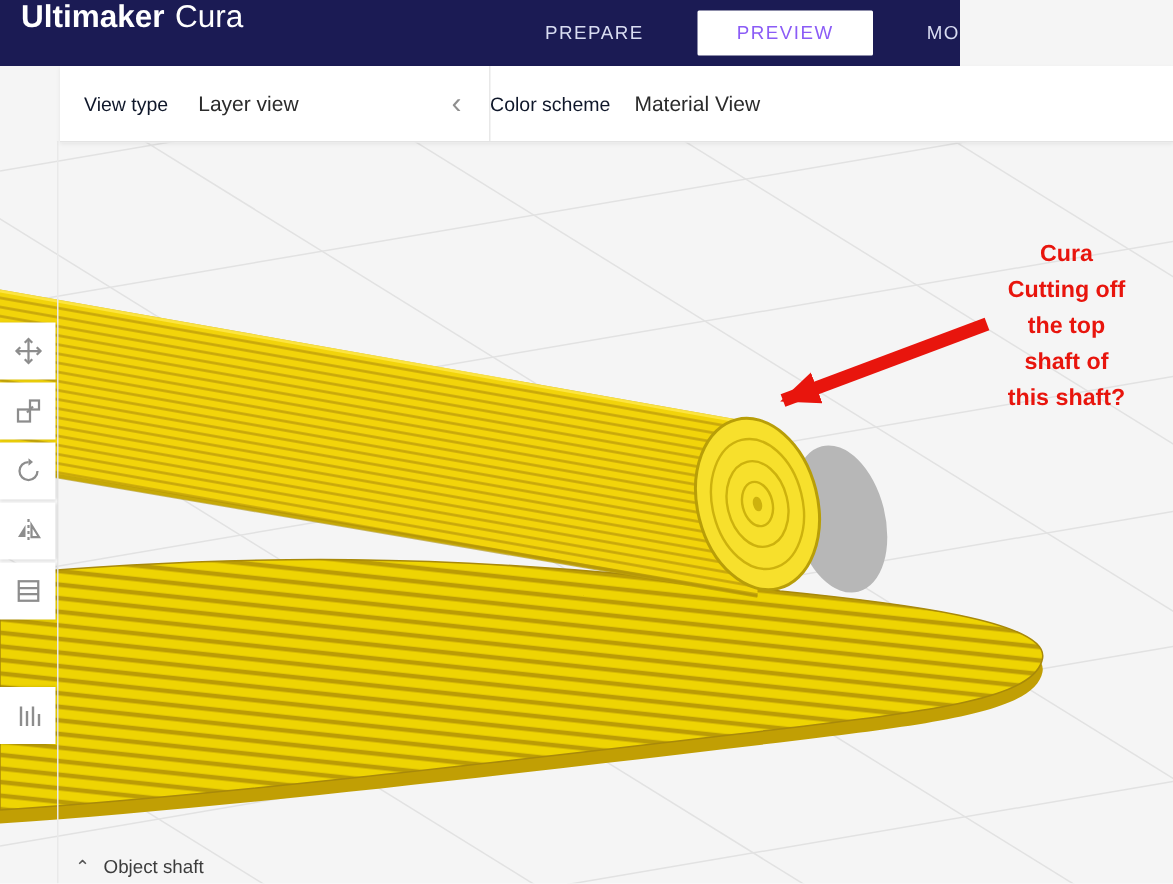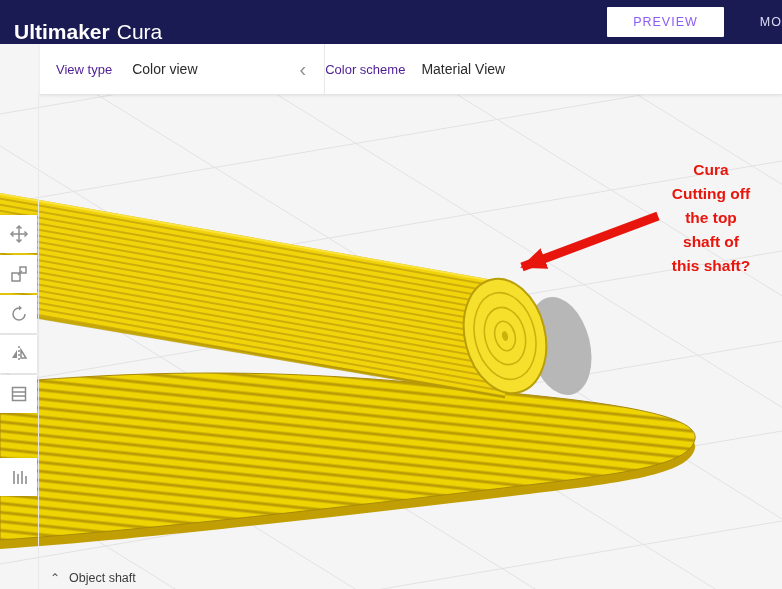--- a/index.html
+++ b/index.html
@@ -4,22 +4,22 @@
 <style>
   html,body{margin:0;padding:0;}
   .app{
     position:relative;width:782px;height:589px;overflow:hidden;
     font-family:"Liberation Sans",sans-serif;background:#f5f5f5;
     -webkit-font-smoothing:antialiased;
   }
 
   
   .header{
-    position:absolute;left:0;top:0;width:782px;height:44px;
-    background:#1b1b54;display:flex;align-items:flex-end;overflow:hidden;
+    position:absolute;left:0;top:0;width:640px;height:44px;
+    background:#1b1b54;display:flex;align-items:flex-start;overflow:hidden;
   }
   .brand{margin-left:14px;color:#fff;font-size:21px;white-space:nowrap;}
   .brand .bold{font-weight:700;}
   .brand .regular{font-weight:300;margin-left:7px;}
   .stage-tabs{
     position:absolute;right:-14px;top:0;height:44px;
     display:flex;align-items:center;gap:32px;
   }
   .stage-tab{
     background:none;border:none;color:#d9ddf2;font-family:inherit;
@@ -28,21 +28,21 @@
   .stage-tab.active{
     background:#fff;color:#8b5cf6;padding:8px 26px;border-radius:1px;font-weight:400;
   }
 
   
   .view-bar{
     position:absolute;left:40px;top:44px;right:0;height:50px;background:#fff;
     border-bottom:1px solid #e3e3e3;box-shadow:0 1px 3px rgba(0,0,0,.07);
     display:flex;align-items:center;z-index:5;
   }
-  .vb-label{color:#4c1d95;font-size:13px;text-align:center;}
+  .vb-label{color:#0f172a;font-size:13px;text-align:center;}
   .vb-value{color:#2b2b2b;font-size:14px;cursor:pointer;}
   .vb-viewtype-label{margin-left:16px;}
   .vb-viewtype-value{margin-left:20px;}
   .vb-collapse{
     margin-left:96px;color:#8f8f8f;font-size:20px;line-height:20px;
     background:none;border:none;cursor:pointer;padding:0 6px;font-family:inherit;
   }
   .vb-divider{width:1px;align-self:stretch;background:#e8e8e8;margin-left:12px;}
   .vb-colorscheme-label{}
   .vb-colorscheme-value{margin-left:16px;}
@@ -140,28 +140,29 @@
     </svg>
   </div>
 
   <div class="left-edge-line"></div>
 
   <header class="header">
     <div class="brand">
       <span class="bold">Ultimaker</span><span class="regular">Cura</span>
     </div>
     <nav class="stage-tabs">
+      <button class="stage-tab">PREPARE</button>
       <button class="stage-tab active">PREVIEW</button>
       <button class="stage-tab">MON</button>
     </nav>
   </header>
 
   <div class="view-bar">
     <span class="vb-label vb-viewtype-label">View type</span>
-    <span class="vb-value vb-viewtype-value">Color view</span>
+    <span class="vb-value vb-viewtype-value">Layer view</span>
     <button class="vb-collapse">‹</button>
     <div class="vb-divider"></div>
     <span class="vb-label vb-colorscheme-label">Color scheme</span>
     <span class="vb-value vb-colorscheme-value">Material View</span>
   </div>
 
   <aside class="tool-panel">
     <button class="tool-btn" title="">
       <svg width="20" height="20" viewBox="0 0 20 20" fill="none" stroke="#8d8d8d" stroke-width="1.5">
         <line x1="10" y1="2" x2="10" y2="18"></line>

